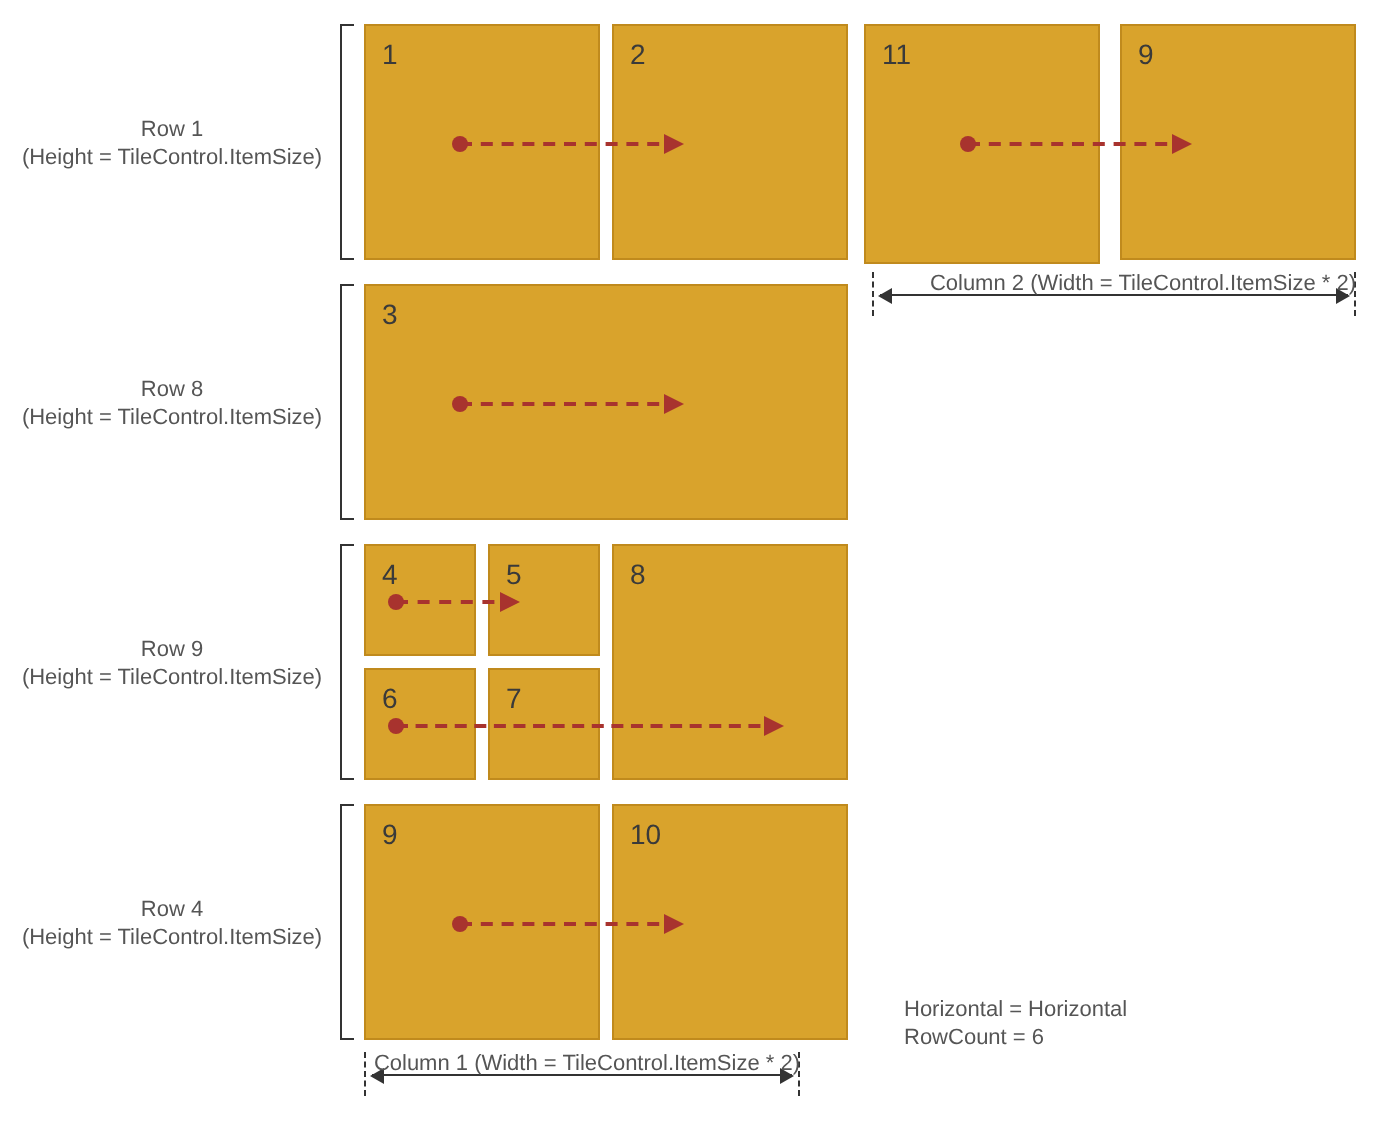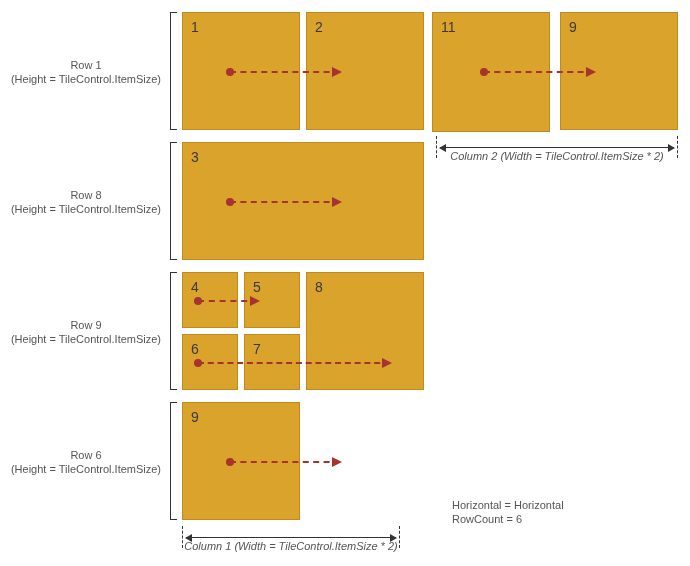--- a/index.html
+++ b/index.html
@@ -77,25 +77,24 @@
     position: absolute;
     top: -4px;
     width: 0; height: 0;
     border-top: 4px solid transparent;
     border-bottom: 4px solid transparent;
   }
   .dim-h .bar::before { left: -1px; border-right: 7px solid #333; }
   .dim-h .bar::after  { right: -1px; border-left: 7px solid #333; }
   .dim-h .txt {
     position: absolute;
-    top: 14px; left: 0; right: 0;
-    text-align: center;
+    top: 0; left: 0; right: 0;
+    text-align: right;
     color: #555;
     font-size: 11px;
-    font-style: italic;
   }
 
   .flow {
     position: absolute;
     height: 0;
     border-top: 2px dashed #a8332e;
   }
   .flow::before,
   .flow::after {
     content: "";
@@ -129,20 +128,21 @@
 
   <div class="tile" style="left:182px; top:142px; width:242px; height:118px;"><span class="tile-num">3</span></div>
 
   <div class="tile" style="left:182px; top:272px; width:56px; height:56px;"><span class="tile-num">4</span></div>
   <div class="tile" style="left:244px; top:272px; width:56px; height:56px;"><span class="tile-num">5</span></div>
   <div class="tile" style="left:182px; top:334px; width:56px; height:56px;"><span class="tile-num">6</span></div>
   <div class="tile" style="left:244px; top:334px; width:56px; height:56px;"><span class="tile-num">7</span></div>
   <div class="tile" style="left:306px; top:272px; width:118px; height:118px;"><span class="tile-num">8</span></div>
 
   <div class="tile" style="left:182px; top:402px; width:118px; height:118px;"><span class="tile-num">9</span></div>
+  <div class="tile" style="left:306px; top:402px; width:118px; height:118px;"><span class="tile-num">10</span></div>
 
   <div class="flow" style="left:230px; top:71px; width:110px;"></div>
   <div class="flow" style="left:484px; top:71px; width:110px;"></div>
   <div class="flow" style="left:230px; top:201px; width:110px;"></div>
   <div class="flow" style="left:198px; top:300px; width:60px;"></div>
   <div class="flow" style="left:198px; top:362px; width:192px;"></div>
   <div class="flow" style="left:230px; top:461px; width:110px;"></div>
 
   <div class="bracket-v" style="left:170px; top:12px; height:118px;"></div>
   <div class="bracket-v" style="left:170px; top:142px; height:118px;"></div>
@@ -155,21 +155,21 @@
   </div>
   <div class="row-label" style="left:6px; top:188px;">
     <span>Row 8</span><br>
     <span>(Height = TileControl.ItemSize)</span>
   </div>
   <div class="row-label" style="left:6px; top:318px;">
     <span>Row 9</span><br>
     <span>(Height = TileControl.ItemSize)</span>
   </div>
   <div class="row-label" style="left:6px; top:448px;">
-    <span>Row 6</span><br>
+    <span>Row 4</span><br>
     <span>(Height = TileControl.ItemSize)</span>
   </div>
 
   <div class="dim-h" style="left:182px; top:526px; width:218px;">
     <div class="dashv" style="left:0;"></div>
     <div class="dashv" style="right:0;"></div>
     <div class="bar"></div>
     <div class="txt">Column 1 (Width = TileControl.ItemSize * 2)</div>
   </div>
 

